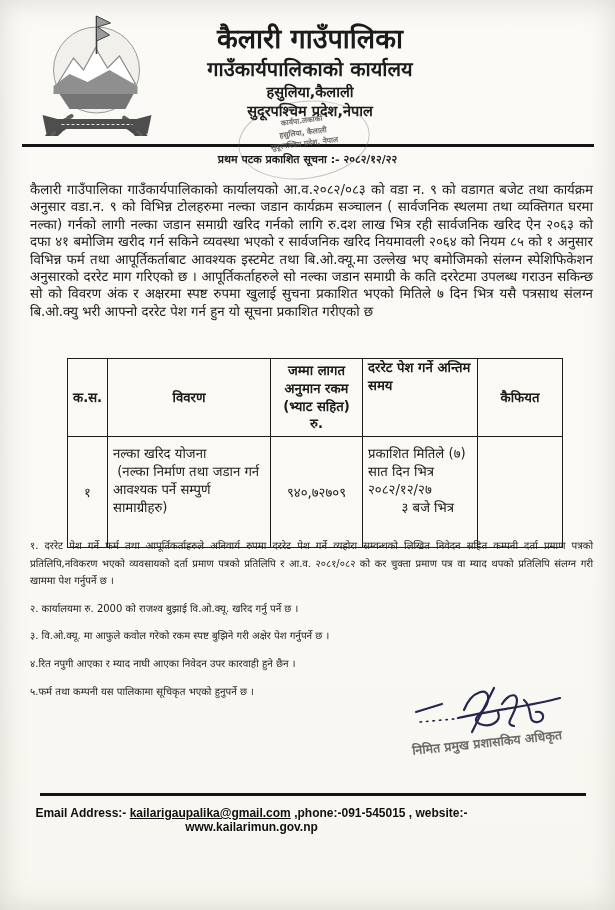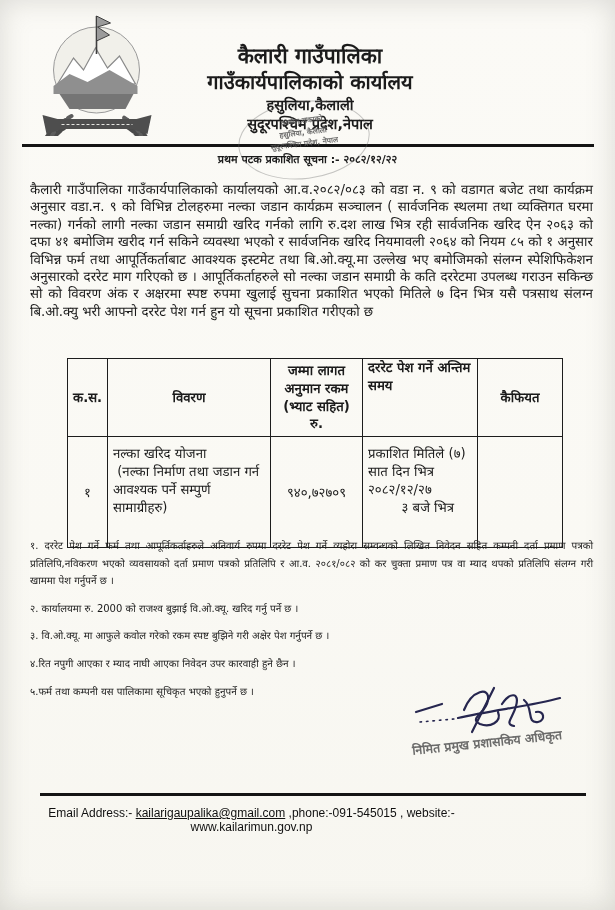--- a/index.html
+++ b/index.html
@@ -5,21 +5,21 @@
   html,body{margin:0;padding:0;background:#e9e8e4;}
   .page{
     position:relative; width:615px; height:910px; margin:0 auto;
     background:linear-gradient(180deg,#fbfaf6 0%,#faf9f4 60%,#f7f6f0 100%);
     font-family:"DejaVu Sans", sans-serif;
     color:#1b1b1b; overflow:hidden;
     box-shadow:inset 0 0 28px rgba(120,118,110,.25);
   }
   .emblem{position:absolute; left:28px; top:12px; width:138px; height:124px;}
   .letterhead{position:absolute; left:150px; top:22px; width:320px; text-align:center; line-height:1.28;}
-  .org{font-size:21px; font-weight:700;margin-top:21px;}
+  .org{font-size:27px; font-weight:700;}
   .office{font-size:20px; font-weight:700;}
   .addr{font-size:14.5px; font-weight:700; margin-top:1px;}
   .prov{font-size:14.5px; font-weight:700;}
   .round-stamp{
     position:absolute; left:238px; top:101px; width:132px; height:78px;
     border:1.5px solid rgba(110,110,110,.38); border-radius:50%;
     transform:rotate(-7deg); z-index:3; text-align:center;
     padding-top:13px; box-sizing:border-box;
     color:rgba(82,82,82,.85); font-size:7.5px; font-weight:700; line-height:1.55;
   }
@@ -40,21 +40,21 @@
   .prewrap{white-space:pre-wrap;}
   .conds{position:absolute; left:30px; top:537px; width:563px; font-size:10px; line-height:17.6px;}
   .cond{margin:0 0 10px 0; text-align:justify;}
   .sig-block{position:absolute; left:392px; top:682px; width:190px; text-align:center; z-index:2;}
   .sig-ink{display:block; margin:0 auto; width:170px; height:52px;}
   .sig-name{font-size:14px; font-weight:700; margin-top:-2px;}
   .sig-title{font-size:12.8px; font-weight:700; margin-top:2px;}
   .sig-stamp{font-size:12.5px; font-weight:700; color:rgba(92,92,92,.9);
     transform:rotate(-6deg); margin-top:0px; white-space:nowrap;}
   .footer{position:absolute; left:0; top:806px; width:503px; text-align:center;
-    font-family:"Liberation Sans", sans-serif; font-size:12px; font-weight:400; color:#101010;}
+    font-family:"Liberation Sans", sans-serif; font-size:12px; font-weight:700; color:#101010;}
   .footer .u{text-decoration:underline;}
 </style>
 </head>
 <body>
 
 <div class="page">
 
   <svg class="emblem" viewBox="0 0 135 124" aria-hidden="true">
 
     <path d="M38,110.5 A58,56 0 1 0 96,110.5" fill="none" stroke="#4a4a4a" stroke-width="10" stroke-dasharray="7 4" stroke-linecap="round"></path>

